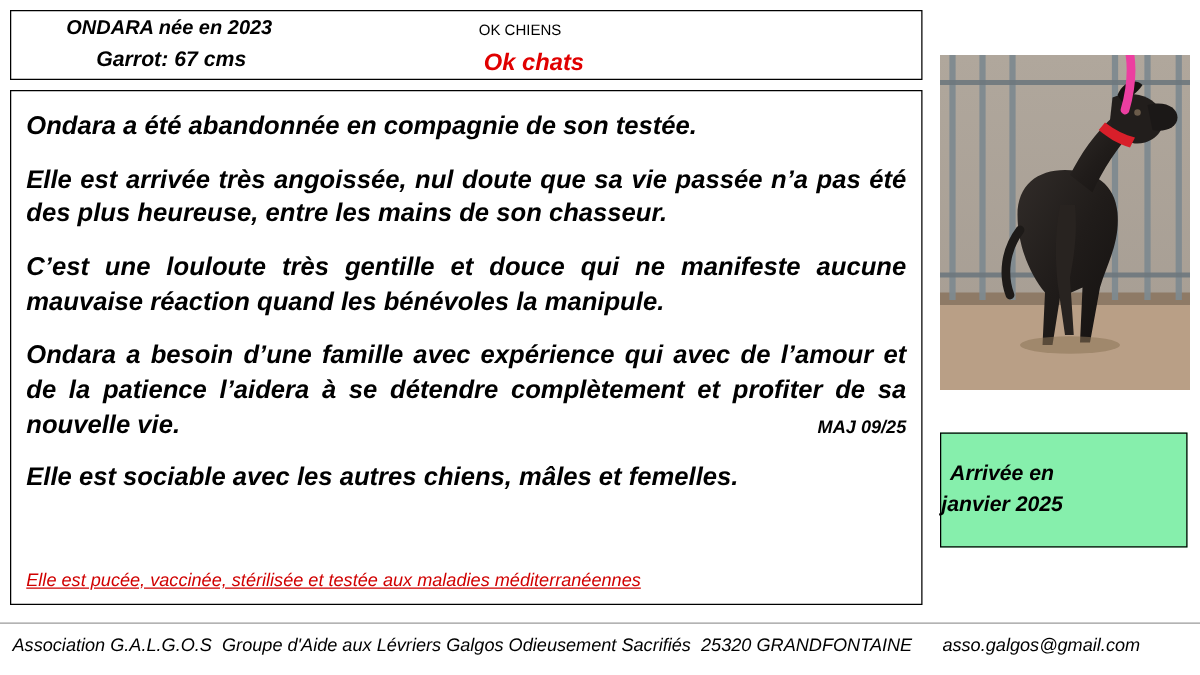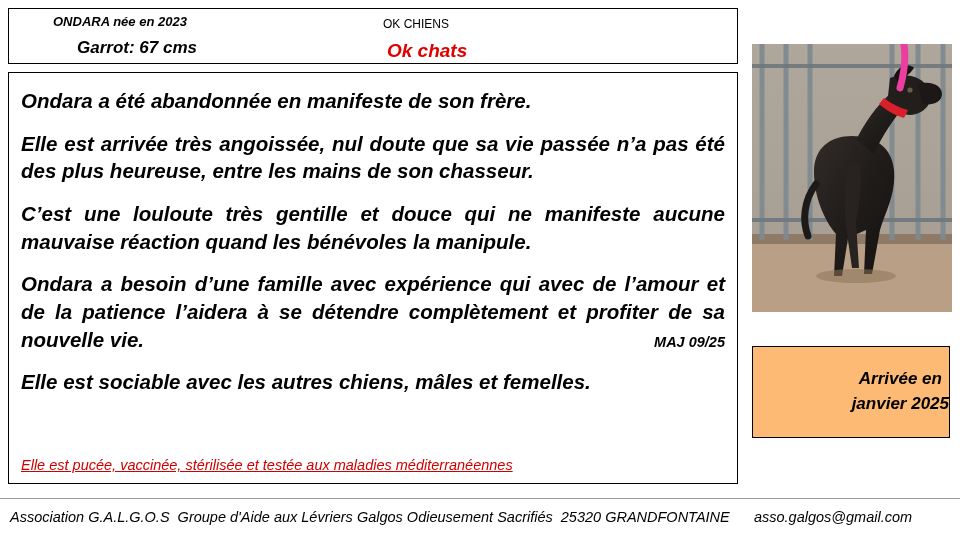--- a/index.html
+++ b/index.html
@@ -30,21 +30,21 @@
     width: 730px;
     height: 56px;
     border: 1px solid #000;
     background: #fff;
     box-sizing: border-box;
   }
   .hdr-name {
     position: absolute;
     left: 44px;
     top: 5px;
-    font-size: 13px;
+    font-size: 16px;
     font-style: italic;
     font-weight: bold;
     color: #000;
     white-space: nowrap;
   }
   .hdr-garrot {
     position: absolute;
     left: 68px;
     top: 29px;
     font-size: 17px;
@@ -141,25 +141,25 @@
   .photo svg { display: block; }
 
   
   .arrival-box {
     position: absolute;
     left: 752px;
     top: 346px;
     width: 198px;
     height: 92px;
     border: 1px solid #000;
-    background: #fdba74;
+    background: #86efac;
     box-sizing: border-box;
     display: flex;
     align-items: center;
-    justify-content: flex-end;
+    justify-content: flex-start;
   }
   .arrival-text {
     font-size: 17px;
     font-style: italic;
     font-weight: bold;
     color: #000;
     text-align: center;
     line-height: 1.45;
     white-space: pre-line;
   }
@@ -191,21 +191,21 @@
 <div class="page">
 
   <div class="header-box">
     <div class="hdr-name">ONDARA née en 2023</div>
     <div class="hdr-garrot">Garrot: 67 cms</div>
     <div class="hdr-okchiens">OK CHIENS</div>
     <div class="hdr-okchats">Ok chats</div>
   </div>
 
   <div class="text-box">
-    <p class="para">Ondara a été abandonnée en manifeste de son frère.</p>
+    <p class="para">Ondara a été abandonnée en compagnie de son testée.</p>
     <p class="para">Elle est arrivée très angoissée, nul doute que sa vie passée n’a pas été des plus heureuse, entre les mains de son chasseur.</p>
     <p class="para">C’est une louloute très gentille et douce qui ne manifeste aucune mauvaise réaction quand les bénévoles la manipule.</p>
     <div class="para para-maj">
       <span class="para-maj-text">Ondara a besoin d’une famille avec expérience qui avec de l’amour et de la patience l’aidera à se détendre complètement et profiter de sa nouvelle vie.</span>
       <span class="maj-tag">MAJ 09/25</span>
     </div>
     <p class="para">Elle est sociable avec les autres chiens, mâles et femelles.</p>
 
     <div class="footer-line">Elle est pucée, vaccinée, stérilisée et testée aux maladies méditerranéennes</div>
   </div>

